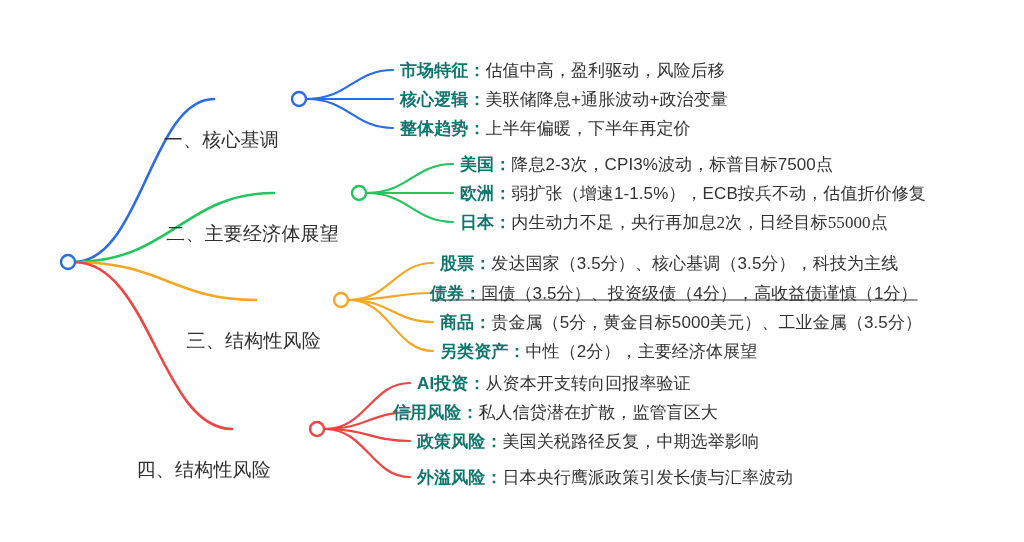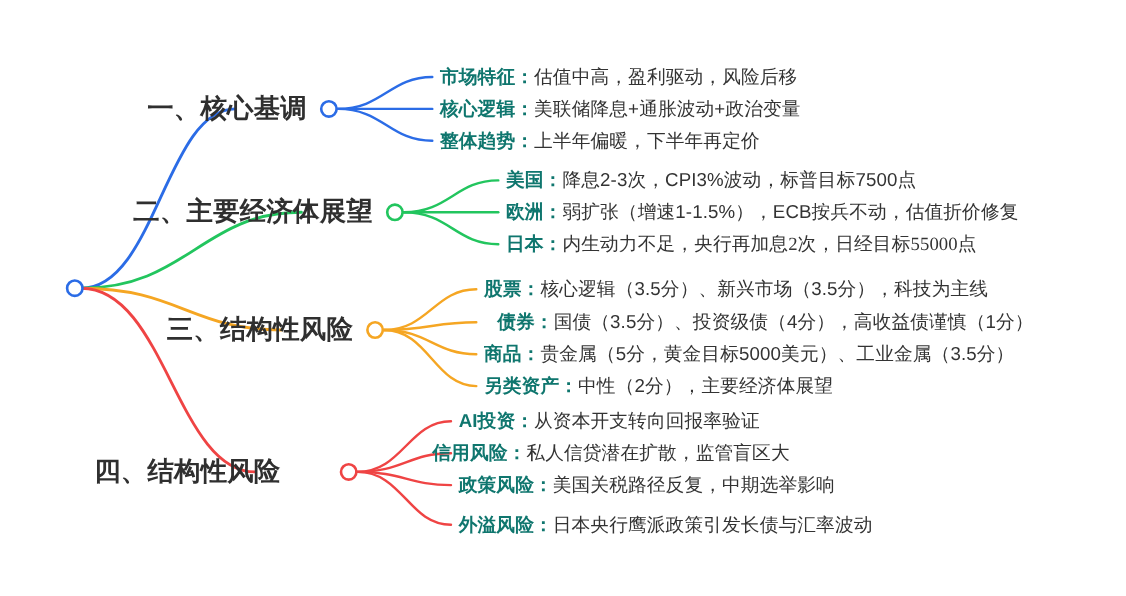--- a/index.html
+++ b/index.html
@@ -28,24 +28,25 @@
     height: 542px;
     pointer-events: none;
   }
   .node-label {
     position: absolute;
     white-space: nowrap;
     line-height: 1;
     transform: translateY(-50%);
   }
   .branch-label {
-    font-size: 24px;
-    font-weight: 700;
+    font-size: 19px;
+    font-weight: 400;
     color: #2f2f2f;
     letter-spacing: 0.2px;
+    margin-top: 40px;
   }
   .leaf-label {
     font-size: 17px;
     font-weight: 400;
     color: #333333;
     letter-spacing: 0.1px;
   }
   .leaf-label .lead {
     font-weight: 700;
     color: #0f766e;
@@ -87,23 +88,23 @@
   <div id="label-layer">
       <div class="node-label branch-label" style="top: 99px; right: 745px;">一、核心基调</div>
       <div class="node-label leaf-label" style="top: 70px; left: 400px;"><span class="lead">市场特征：</span><span>估值中高，盈利驱动，风险后移</span></div>
       <div class="node-label leaf-label" style="top: 99px; left: 400px;"><span class="lead">核心逻辑：</span><span>美联储降息+通胀波动+政治变量</span></div>
       <div class="node-label leaf-label" style="top: 128px; left: 400px;"><span class="lead">整体趋势：</span><span>上半年偏暖，下半年再定价</span></div>
       <div class="node-label branch-label" style="top: 193px; right: 685px;">二、主要经济体展望</div>
       <div class="node-label leaf-label" style="top: 164px; left: 460px;"><span class="lead">美国：</span><span>降息2-3次，CPI3%波动，标普目标7500点</span></div>
       <div class="node-label leaf-label" style="top: 193px; left: 460px;"><span class="lead">欧洲：</span><span>弱扩张（增速1-1.5%），ECB按兵不动，估值折价修复</span></div>
       <div class="node-label leaf-label" style="top: 222px; left: 460px; font-family: Liberation Serif, serif;"><span class="lead">日本：</span><span>内生动力不足，央行再加息2次，日经目标55000点</span></div>
       <div class="node-label branch-label" style="top: 300px; right: 703px;">三、结构性风险</div>
-      <div class="node-label leaf-label" style="top: 263px; left: 440px;"><span class="lead">股票：</span><span>核心逻辑（3.5分）、新兴市场（3.5分），科技为主线</span></div>
-      <div class="node-label leaf-label" style="top: 293px; left: 452px;"><span class="lead">债券：</span><span>国债（3.5分）、投资级债（4分），高收益债谨慎（1分）</span></div>
+      <div class="node-label leaf-label" style="top: 263px; left: 440px;"><span class="lead">股票：</span><span>发达国家（3.5分）、核心基调（3.5分），科技为主线</span></div>
+      <div class="node-label leaf-label" style="top: 293px; left: 430px; text-decoration: underline;"><span class="lead">债券：</span><span>国债（3.5分）、投资级债（4分），高收益债谨慎（1分）</span></div>
       <div class="node-label leaf-label" style="top: 322px; left: 440px;"><span class="lead">商品：</span><span>贵金属（5分，黄金目标5000美元）、工业金属（3.5分）</span></div>
       <div class="node-label leaf-label" style="top: 351px; left: 440px;"><span class="lead">另类资产：</span><span>中性（2分），主要经济体展望</span></div>
-      <div class="node-label branch-label" style="top: 429px; right: 769px;">四、结构性风险</div>
+      <div class="node-label branch-label" style="top: 429px; right: 753px;">四、结构性风险</div>
       <div class="node-label leaf-label" style="top: 383px; left: 417px; text-align: center;"><span class="lead">AI投资：</span><span>从资本开支转向回报率验证</span></div>
       <div class="node-label leaf-label" style="top: 412px; left: 393px;"><span class="lead">信用风险：</span><span>私人信贷潜在扩散，监管盲区大</span></div>
       <div class="node-label leaf-label" style="top: 441px; left: 417px;"><span class="lead">政策风险：</span><span>美国关税路径反复，中期选举影响</span></div>
       <div class="node-label leaf-label" style="top: 477px; left: 417px;"><span class="lead">外溢风险：</span><span>日本央行鹰派政策引发长债与汇率波动</span></div>
     </div>
 </div>
 
 </body></html>

